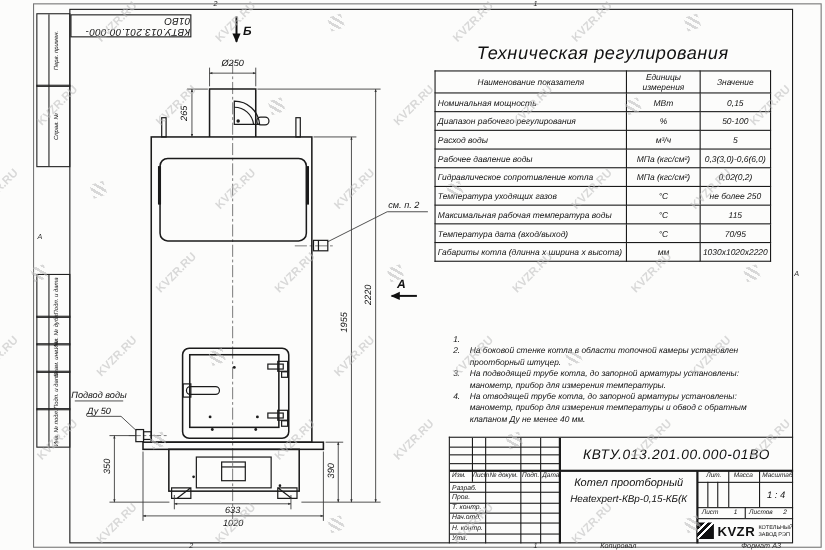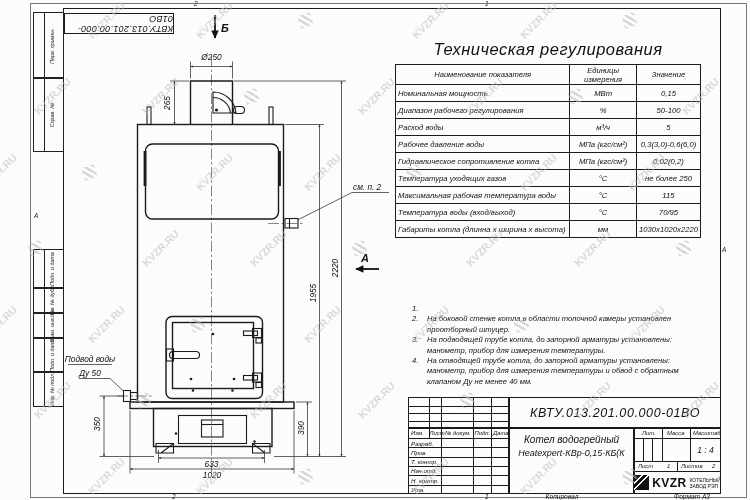--- a/index.html
+++ b/index.html
@@ -270,21 +270,21 @@
             <td class="c0">Температура уходящих газов</td>
             <td class="c1">°С</td>
             <td class="c2">не более 250</td>
           </tr>
           <tr>
             <td class="c0">Максимальная рабочая температура воды</td>
             <td class="c1">°С</td>
             <td class="c2">115</td>
           </tr>
           <tr>
-            <td class="c0">Температура воды (вход/выход)</td>
+            <td class="c0">Температура дата (вход/выход)</td>
             <td class="c1">°С</td>
             <td class="c2">70/95</td>
           </tr>
           <tr>
             <td class="c0">Габариты котла (длинна х ширина х высота)</td>
             <td class="c1">мм</td>
             <td class="c2">1030х1020х2220</td>
           </tr>
         </tbody>
     </table>
@@ -350,21 +350,21 @@
         <span class="t-role" style="left: 2px; top: 41.5px;">Разраб.</span>
         <span class="t-role" style="left: 2px; top: 50.83px;">Пров.</span>
         <span class="t-role" style="left: 2px; top: 60.16px;">Т. контр.</span>
         <span class="t-role" style="left: 2px; top: 69.49px;">Нач.отд.</span>
         <span class="t-role" style="left: 2px; top: 78.82px;">Н. контр.</span>
         <span class="t-role" style="left: 2px; top: 88.15px;">Утв.</span>
       </div>
 
     <div class="tb-doc">КВТУ.013.201.00.000-01ВО</div>
     <div class="tb-name">
-      <span class="n1">Котел водогрейный</span>
+      <span class="n1">Котел проотборный</span>
       <span class="n2">Heatexpert-КВр-0,15-КБ(К</span>
     </div>
     <span class="t-sm" style="left:233px;top:32px;">Лит.</span>
     <span class="t-sm" style="left:258px;top:32px;">Масса</span>
     <span class="t-sm" style="left:284px;top:32px;">Масштаб</span>
     <div class="scale-v">1 : 4</div>
     <span class="t-sm" style="left:229px;top:65px;">Лист</span>
     <span class="t-sm" style="left:258px;top:65px;">1</span>
     <span class="t-sm" style="left:272px;top:65px;">Листов</span>
     <span class="t-sm" style="left:303px;top:65px;">2</span>

